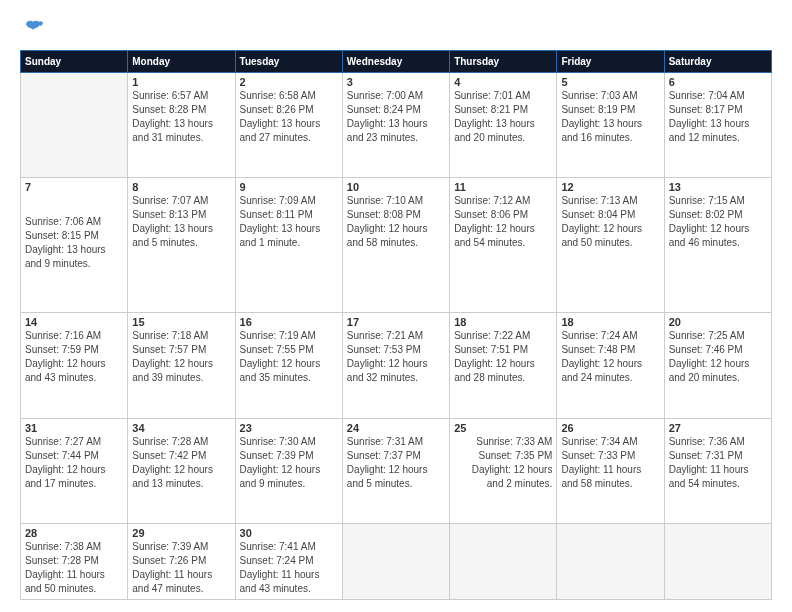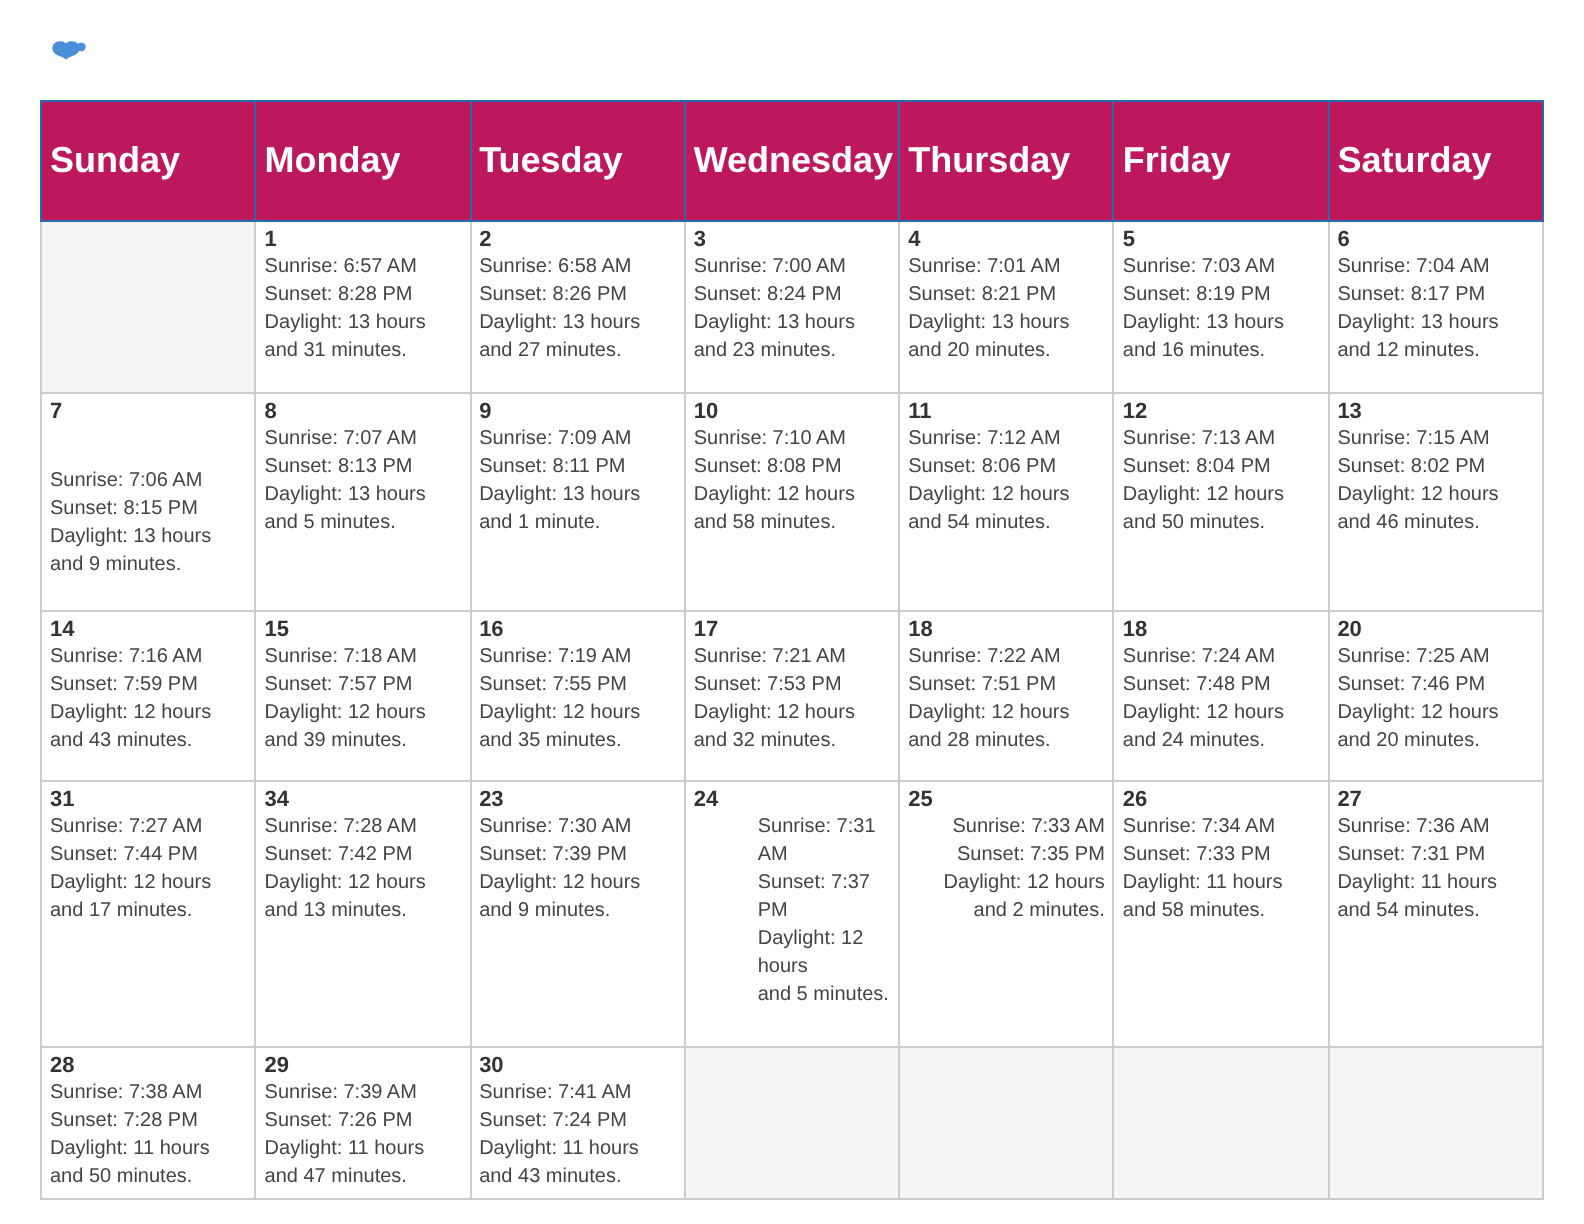--- a/index.html
+++ b/index.html
@@ -46,25 +46,25 @@
       color: #555;
     }
     .calendar {
       flex: 1;
       border: 1px solid #ccc;
       border-collapse: collapse;
       width: 100%;
       table-layout: fixed;
     }
     .calendar th {
-      background-color: #be185d;
+      background-color: #0f172a;
       color: #fff;
-      font-size: 18px;
+      font-size: 10px;
       font-weight: bold;
-      padding: 19px 4px;
+      padding: 5px 4px;
       text-align: left;
       border: 1px solid #2a6aaf;
     }
     .calendar td {
       border: 1px solid #ccc;
       vertical-align: top;
       padding: 3px 4px;
       font-size: 9.5px;
       color: #333;
       background: #fff;
@@ -287,21 +287,21 @@
           </td>
           <td>
             <span class="day-num">23</span>
             <div class="day-info" style="white-space: pre-line;">Sunrise: 7:30 AM
 Sunset: 7:39 PM
 Daylight: 12 hours
 and 9 minutes.</div>
           </td>
           <td>
             <span class="day-num">24</span>
-            <div class="day-info" style="white-space: pre-line; margin-left: 32px;">Sunrise: 7:31 AM
+            <div class="day-info" style="white-space: pre-line;">Sunrise: 7:31 AM
 Sunset: 7:37 PM
 Daylight: 12 hours
 and 5 minutes.</div>
           </td>
           <td>
             <span class="day-num">25</span>
             <div class="day-info" style="white-space: pre-line; text-align: right;">Sunrise: 7:33 AM
 Sunset: 7:35 PM
 Daylight: 12 hours
 and 2 minutes.</div>

